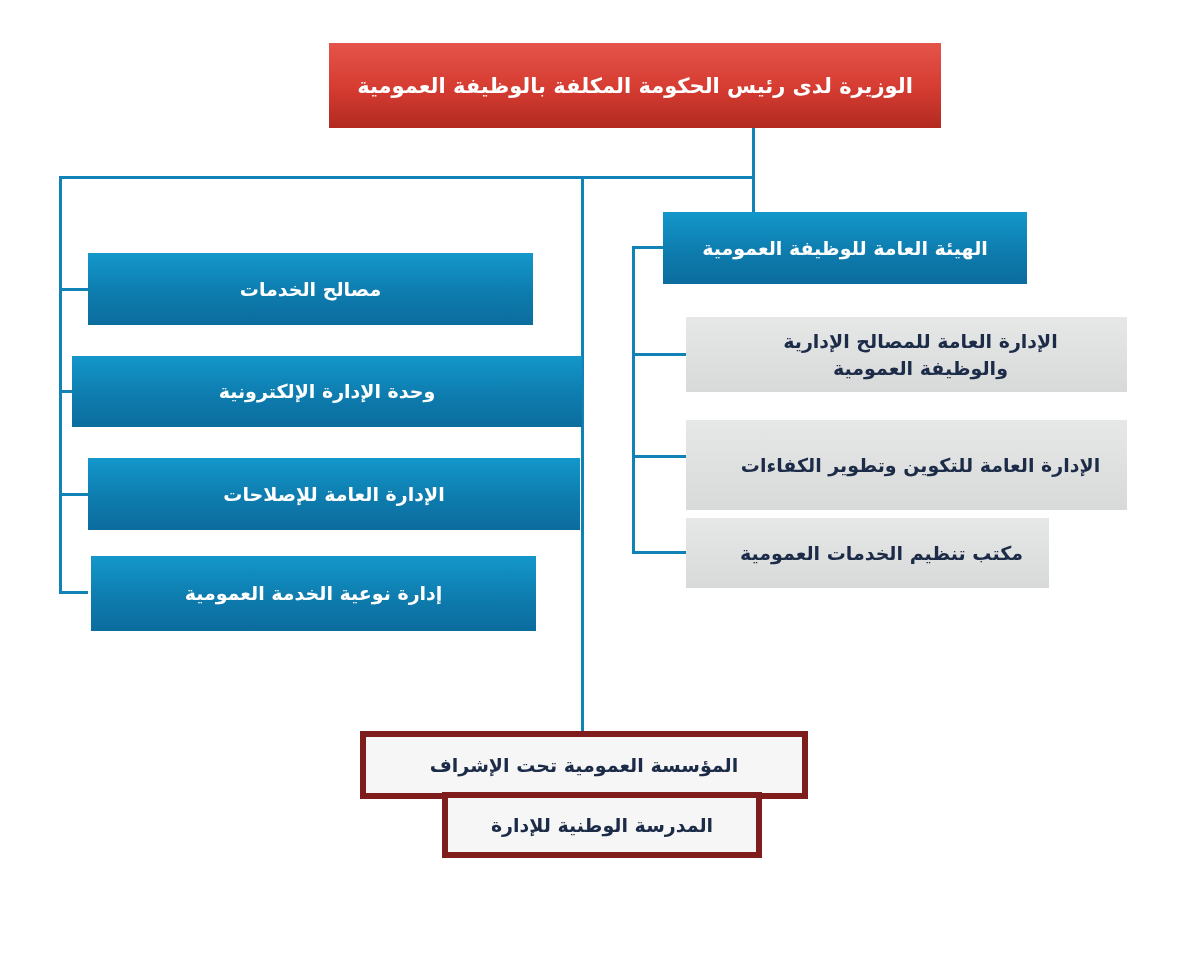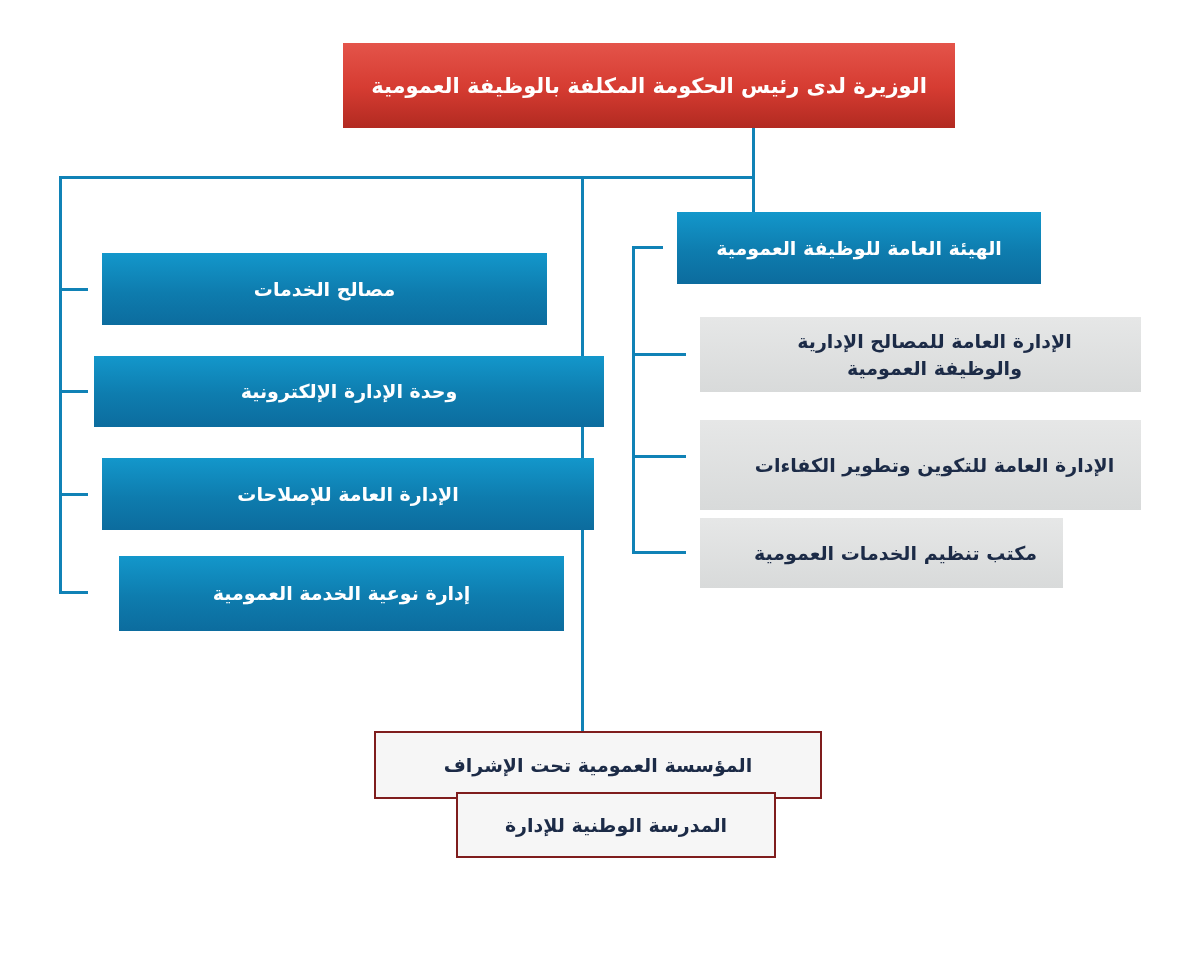--- a/index.html
+++ b/index.html
@@ -11,38 +11,37 @@
     font-family:"DejaVu Sans",sans-serif;
   }
   .line{position:absolute;background:#1082b6;}
   .node{
     position:absolute;
     box-sizing:border-box;
     display:flex;flex-direction:column;
     align-items:center;justify-content:center;
     text-align:center;direction:rtl;
     font-weight:bold;
-    margin-left:14px;
   }
   .node span{display:block;}
   .red{
     background:linear-gradient(180deg,#e4544a 0%,#d63c32 52%,#b22a21 100%);
     color:#ffffff;font-size:21px;line-height:30px;
   }
   .blue{
     background:linear-gradient(180deg,#1397cb 0%,#0e7cae 55%,#0c6c9e 100%);
     color:#ffffff;font-size:19px;line-height:27px;
   }
   .gray{
     background:linear-gradient(180deg,#e6e7e7 0%,#d8dada 100%);
     color:#1c2b47;font-size:19px;line-height:27px;padding-left:28px;
   }
   .light{
     background:#f6f6f6;
-    border:2px solid #7f1d1d;
+    border:6px solid #7f1d1d;
     color:#1c2b47;font-size:19px;line-height:26px;
   }
 </style>
 </head>
 <body>
 
 <div class="canvas">
 
   <div class="line" style="left:752px;top:128px;width:3px;height:84px"></div>
   <div class="line" style="left:59px;top:176px;width:696px;height:3px"></div>
@@ -60,29 +59,29 @@
   <div class="line" style="left:632px;top:551px;width:54px;height:3px"></div>
 
   <div class="node red" style="left:329px;top:43px;width:612px;height:85px">
     <span>الوزيرة لدى رئيس الحكومة المكلفة بالوظيفة العمومية</span>
   </div>
 
   <div class="node blue" style="left:88px;top:253px;width:445px;height:72px">
     <span>مصالح الخدمات</span>
   </div>
 
-  <div class="node blue" style="left:80px;top:356px;width:510px;height:71px">
+  <div class="node blue" style="left:72px;top:356px;width:510px;height:71px">
     <span>وحدة الإدارة الإلكترونية</span>
   </div>
 
   <div class="node blue" style="left:88px;top:458px;width:492px;height:72px">
     <span>الإدارة العامة للإصلاحات</span>
   </div>
 
-  <div class="node blue" style="left:105px;top:556px;width:445px;height:75px">
+  <div class="node blue" style="left:91px;top:556px;width:445px;height:75px">
     <span>إدارة نوعية الخدمة العمومية</span>
   </div>
 
   <div class="node blue" style="left:663px;top:212px;width:364px;height:72px">
     <span>الهيئة العامة للوظيفة العمومية</span>
   </div>
 
   <div class="node gray" style="left:686px;top:317px;width:441px;height:75px">
     <span>الإدارة العامة للمصالح الإدارية</span>
     <span>والوظيفة العمومية</span>

